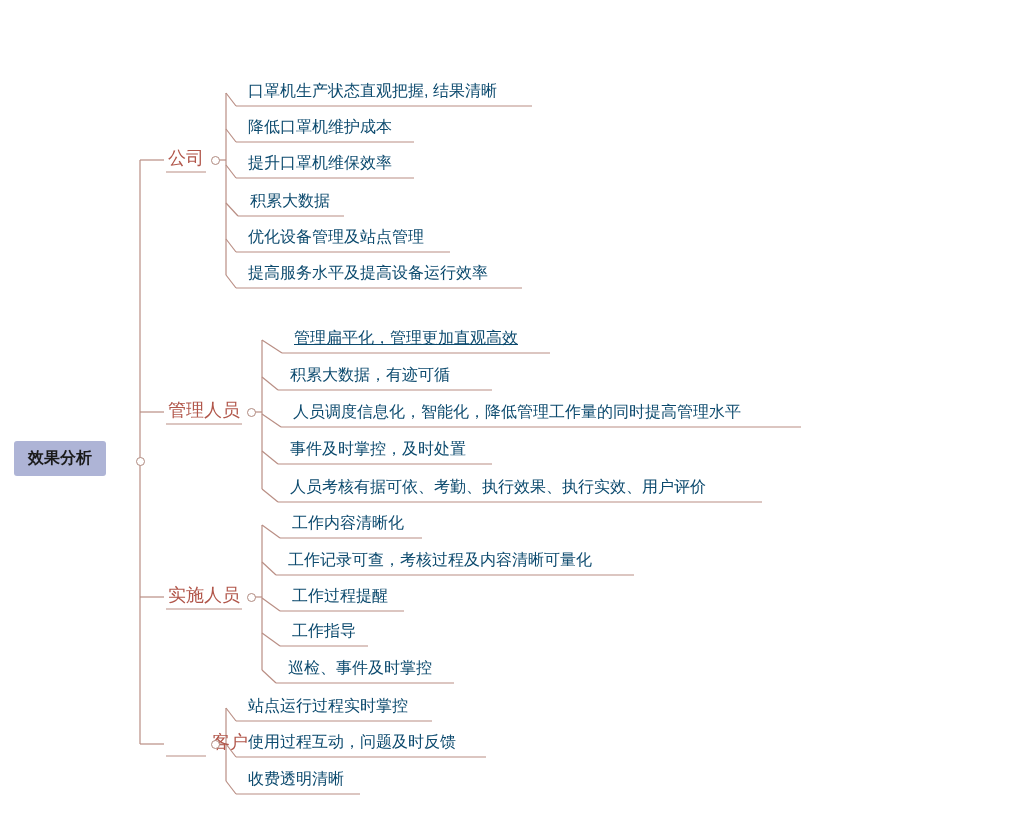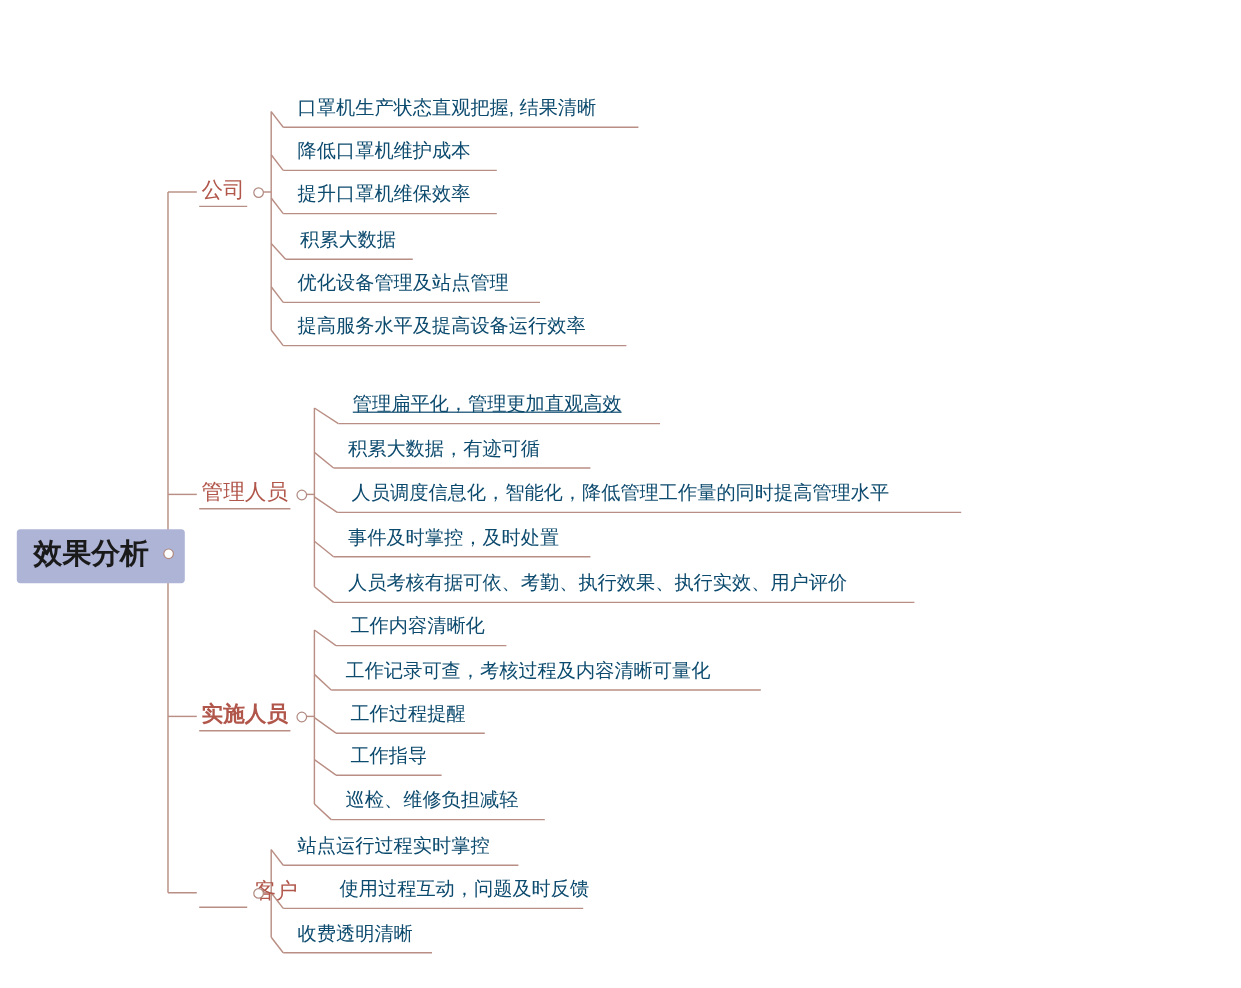--- a/index.html
+++ b/index.html
@@ -19,22 +19,22 @@
     left: 0;
     top: 0;
     width: 1034px;
     height: 823px;
   }
   .root-node {
     position: absolute;
     background: #aeb4d6;
     color: #1a1a1a;
     font-weight: bold;
-    font-size: 24px;
-    padding: 7px 30px 9px 14px;
+    font-size: 16px;
+    padding: 7px 14px 9px 14px;
     border-radius: 3px;
     white-space: nowrap;
     line-height: 1.2;
   }
   .branch-label {
     position: absolute;
     color: #b1564a;
     font-size: 18px;
     white-space: nowrap;
     line-height: 1.2;
@@ -140,26 +140,26 @@
       <div class="leaf-node" style="left: 250px; top: 191px;">积累大数据</div>
       <div class="leaf-node" style="left: 248px; top: 227px;">优化设备管理及站点管理</div>
       <div class="leaf-node" style="left: 248px; top: 263px;">提高服务水平及提高设备运行效率</div>
       <div class="branch-label" style="left: 168px; top: 400px;">管理人员</div>
       <div class="collapse-dot" style="left: 247px; top: 408px;"></div>
       <div class="leaf-node" style="left: 294px; top: 328px; text-decoration: underline;">管理扁平化，管理更加直观高效</div>
       <div class="leaf-node" style="left: 290px; top: 365px;">积累大数据，有迹可循</div>
       <div class="leaf-node" style="left: 293px; top: 402px;">人员调度信息化，智能化，降低管理工作量的同时提高管理水平</div>
       <div class="leaf-node" style="left: 290px; top: 439px;">事件及时掌控，及时处置</div>
       <div class="leaf-node" style="left: 290px; top: 477px;">人员考核有据可依、考勤、执行效果、执行实效、用户评价</div>
-      <div class="branch-label" style="left: 168px; top: 585px; font-weight: bold;">实施人员</div>
+      <div class="branch-label" style="left: 168px; top: 585px;">实施人员</div>
       <div class="collapse-dot" style="left: 247px; top: 593px;"></div>
       <div class="leaf-node" style="left: 292px; top: 513px;">工作内容清晰化</div>
       <div class="leaf-node" style="left: 288px; top: 550px;">工作记录可查，考核过程及内容清晰可量化</div>
       <div class="leaf-node" style="left: 292px; top: 586px;">工作过程提醒</div>
       <div class="leaf-node" style="left: 292px; top: 621px;">工作指导</div>
-      <div class="leaf-node" style="left: 288px; top: 658px;">巡检、维修负担减轻</div>
+      <div class="leaf-node" style="left: 288px; top: 658px;">巡检、事件及时掌控</div>
       <div class="branch-label" style="left: 168px; top: 732px; margin-left: 44px;">客户</div>
       <div class="collapse-dot" style="left: 211px; top: 740px;"></div>
       <div class="leaf-node" style="left: 248px; top: 696px;">站点运行过程实时掌控</div>
-      <div class="leaf-node" style="left: 248px; top: 732px; margin-left: 35px;">使用过程互动，问题及时反馈</div>
+      <div class="leaf-node" style="left: 248px; top: 732px;">使用过程互动，问题及时反馈</div>
       <div class="leaf-node" style="left: 248px; top: 769px;">收费透明清晰</div>
     </div>
 </div>
 
 </body></html>

